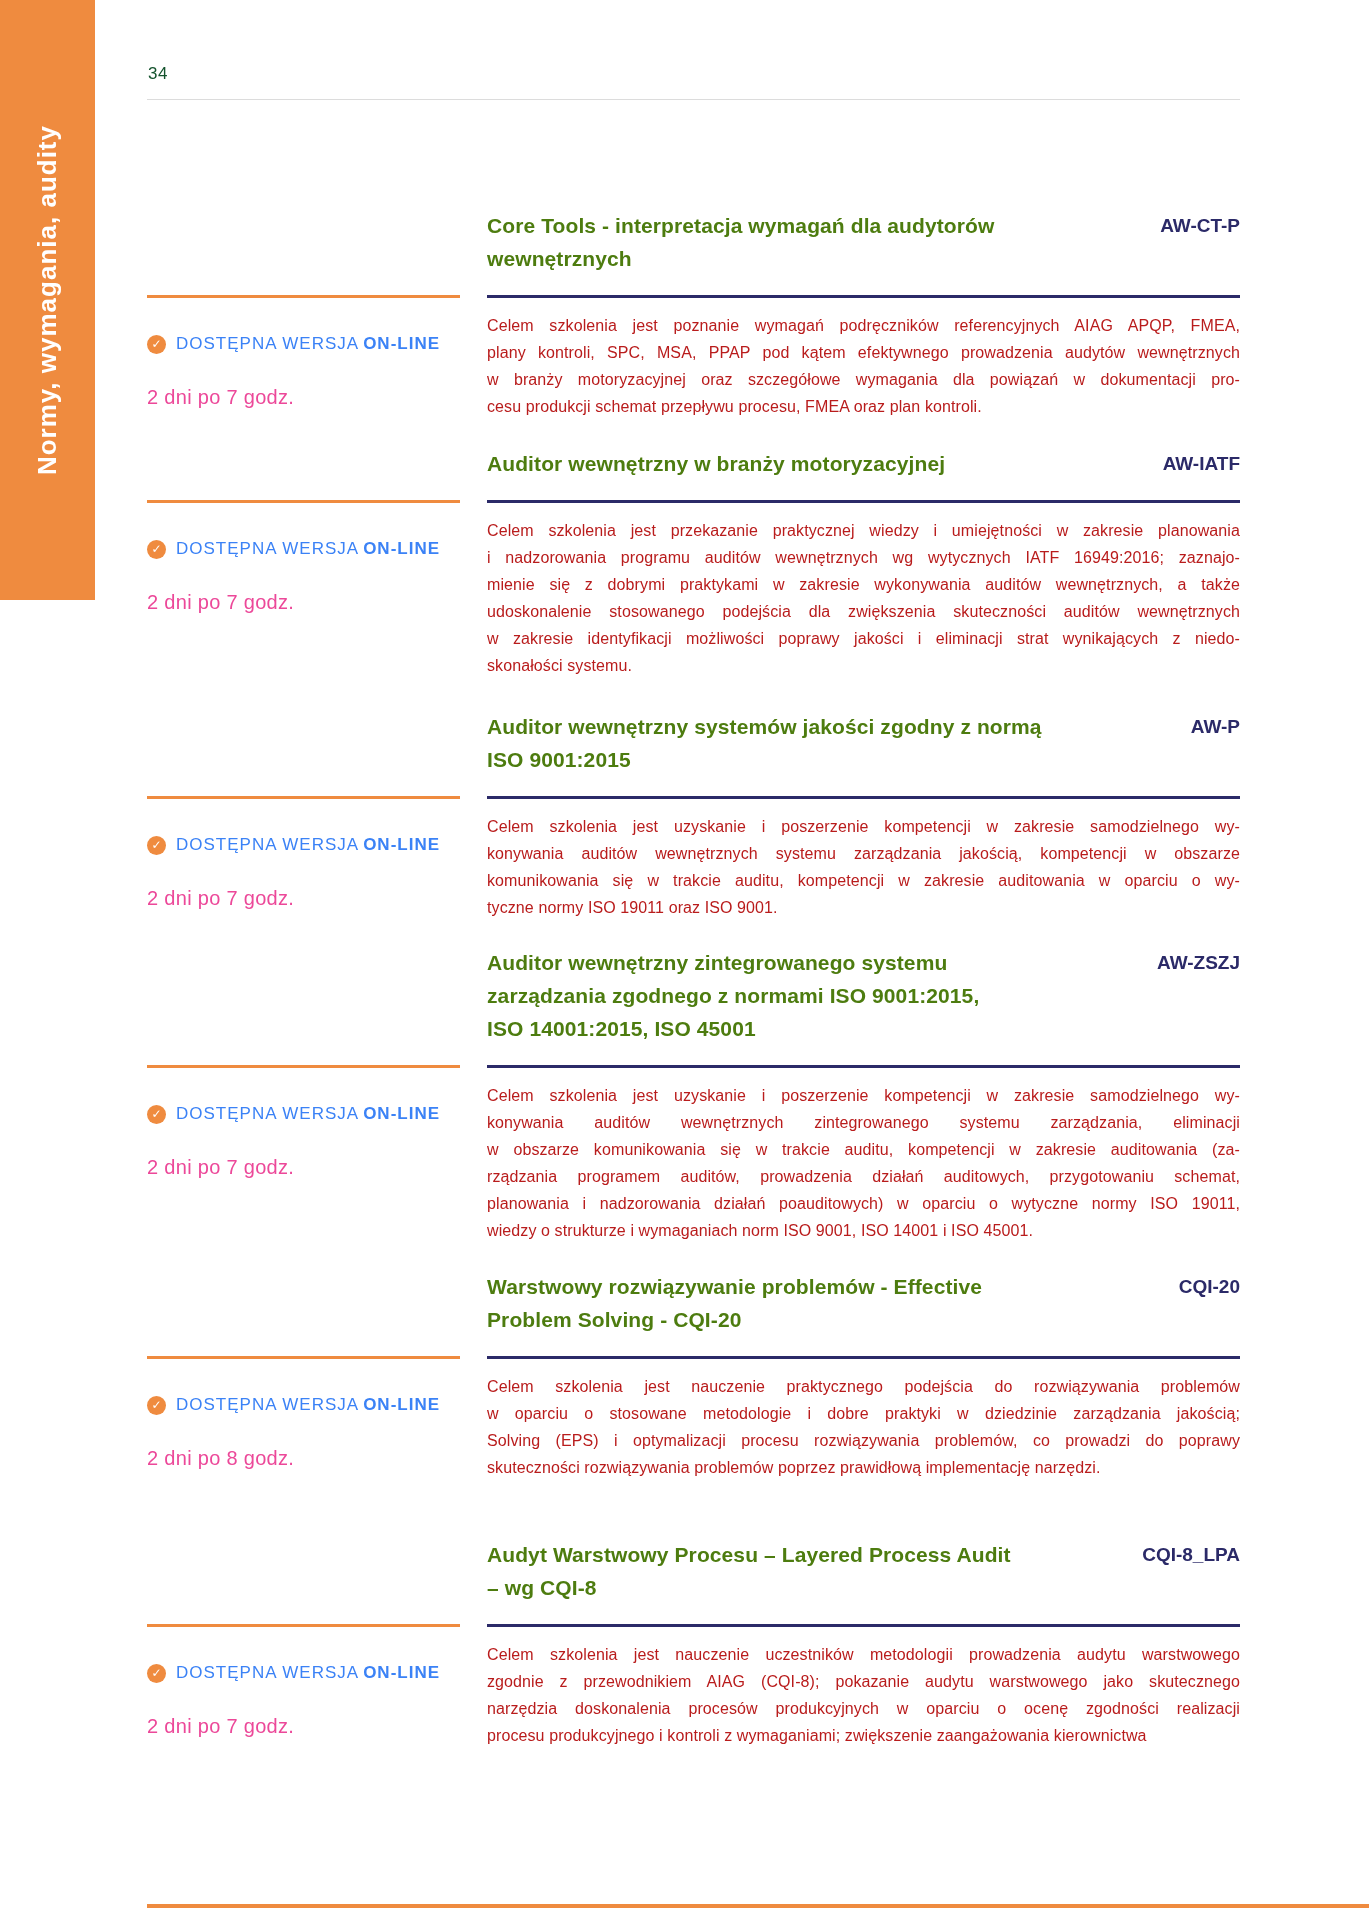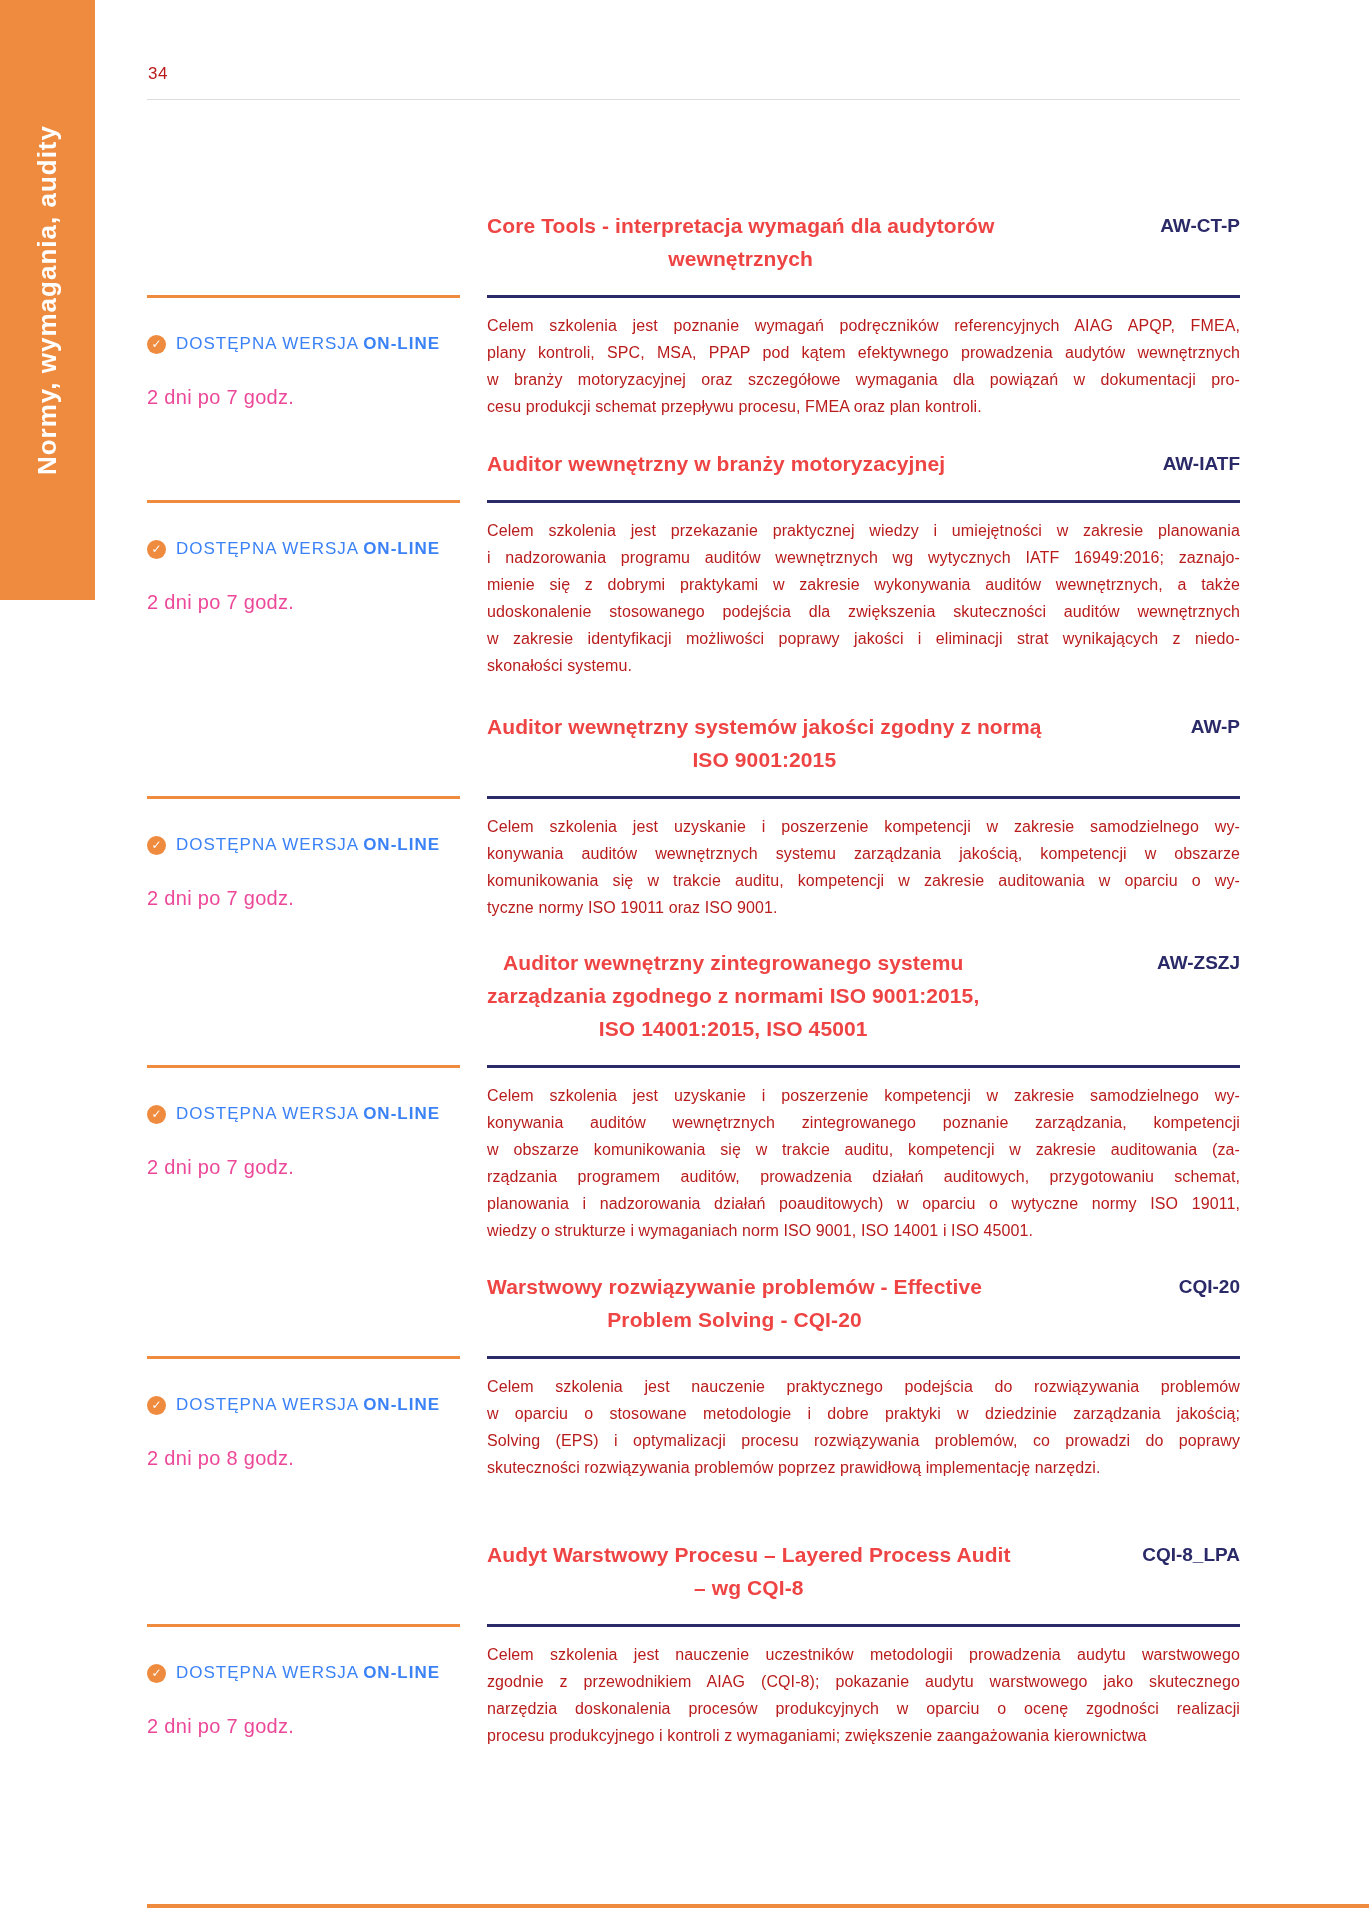--- a/index.html
+++ b/index.html
@@ -18,21 +18,21 @@
   }
   .sidebar-label {
     writing-mode:vertical-rl; transform:rotate(180deg);
     color:#ffffff; font-size:26px; font-weight:700; letter-spacing:1px;
     white-space:nowrap;
   }
 
   
   .page-number {
     position:absolute; left:148px; top:64px;
-    color:#b91c1c; font-size:17px; font-weight:400; letter-spacing:0.5px;
+    color:#14532d; font-size:17px; font-weight:400; letter-spacing:0.5px;
   }
   .header-divider {
     position:absolute; left:147px; top:99px; width:1093px; height:1px;
     background:#dcdcdc;
   }
 
   
   .course {
     position:absolute; left:147px; width:1093px;
     display:flex; column-gap:27px; align-items:flex-start;
@@ -61,23 +61,22 @@
     margin-top:32px; color:#ec4899; font-size:20px; font-weight:400;
     letter-spacing:0.3px;
   }
 
   .title-row {
     position:absolute; left:0; right:0; bottom:100%; padding-bottom:20px;
     display:flex; justify-content:space-between; align-items:flex-start;
     column-gap:20px;
   }
   .course-title {
-    color:#ef4444; font-size:21px; font-weight:700; line-height:33px;
+    color:#4d7c0f; font-size:21px; font-weight:700; line-height:33px;
     letter-spacing:0.1px;
-    text-align:center;
   }
   .course-code {
     color:#2b2a68; font-size:19px; font-weight:700; line-height:33px;
     white-space:nowrap; flex:0 0 auto;
   }
 
   .navy-rule { width:100%; height:3px; background:#2b2a68; }
 
   .desc { margin-top:14px; color:#b91c1c; font-size:16px; line-height:27px; letter-spacing:0.1px; }
   .desc .line { text-align:justify; text-align-last:justify; }
@@ -197,21 +196,21 @@
         <h3 class="course-title">
             <div class="line">Auditor wewnętrzny zintegrowanego systemu</div>
             <div class="line">zarządzania zgodnego z normami ISO 9001:2015,</div>
             <div class="line">ISO 14001:2015, ISO 45001</div>
           </h3>
         <span class="course-code">AW-ZSZJ</span>
       </div>
       <div class="navy-rule"></div>
       <div class="desc">
           <div class="line">Celem szkolenia jest uzyskanie i poszerzenie kompetencji w zakresie samodzielnego wy-</div>
-          <div class="line">konywania auditów wewnętrznych zintegrowanego poznanie zarządzania, kompetencji</div>
+          <div class="line">konywania auditów wewnętrznych zintegrowanego systemu zarządzania, eliminacji</div>
           <div class="line">w obszarze komunikowania się w trakcie auditu, kompetencji w zakresie auditowania (za-</div>
           <div class="line">rządzania programem auditów, prowadzenia działań auditowych, przygotowaniu schemat,</div>
           <div class="line">planowania i nadzorowania działań poauditowych) w oparciu o wytyczne normy ISO 19011,</div>
           <div class="line">wiedzy o strukturze i wymaganiach norm ISO 9001, ISO 14001 i ISO 45001.</div>
         </div>
     </div>
   </section>
 
   <section class="course" style="top:1356px">
     <div class="course-left">

